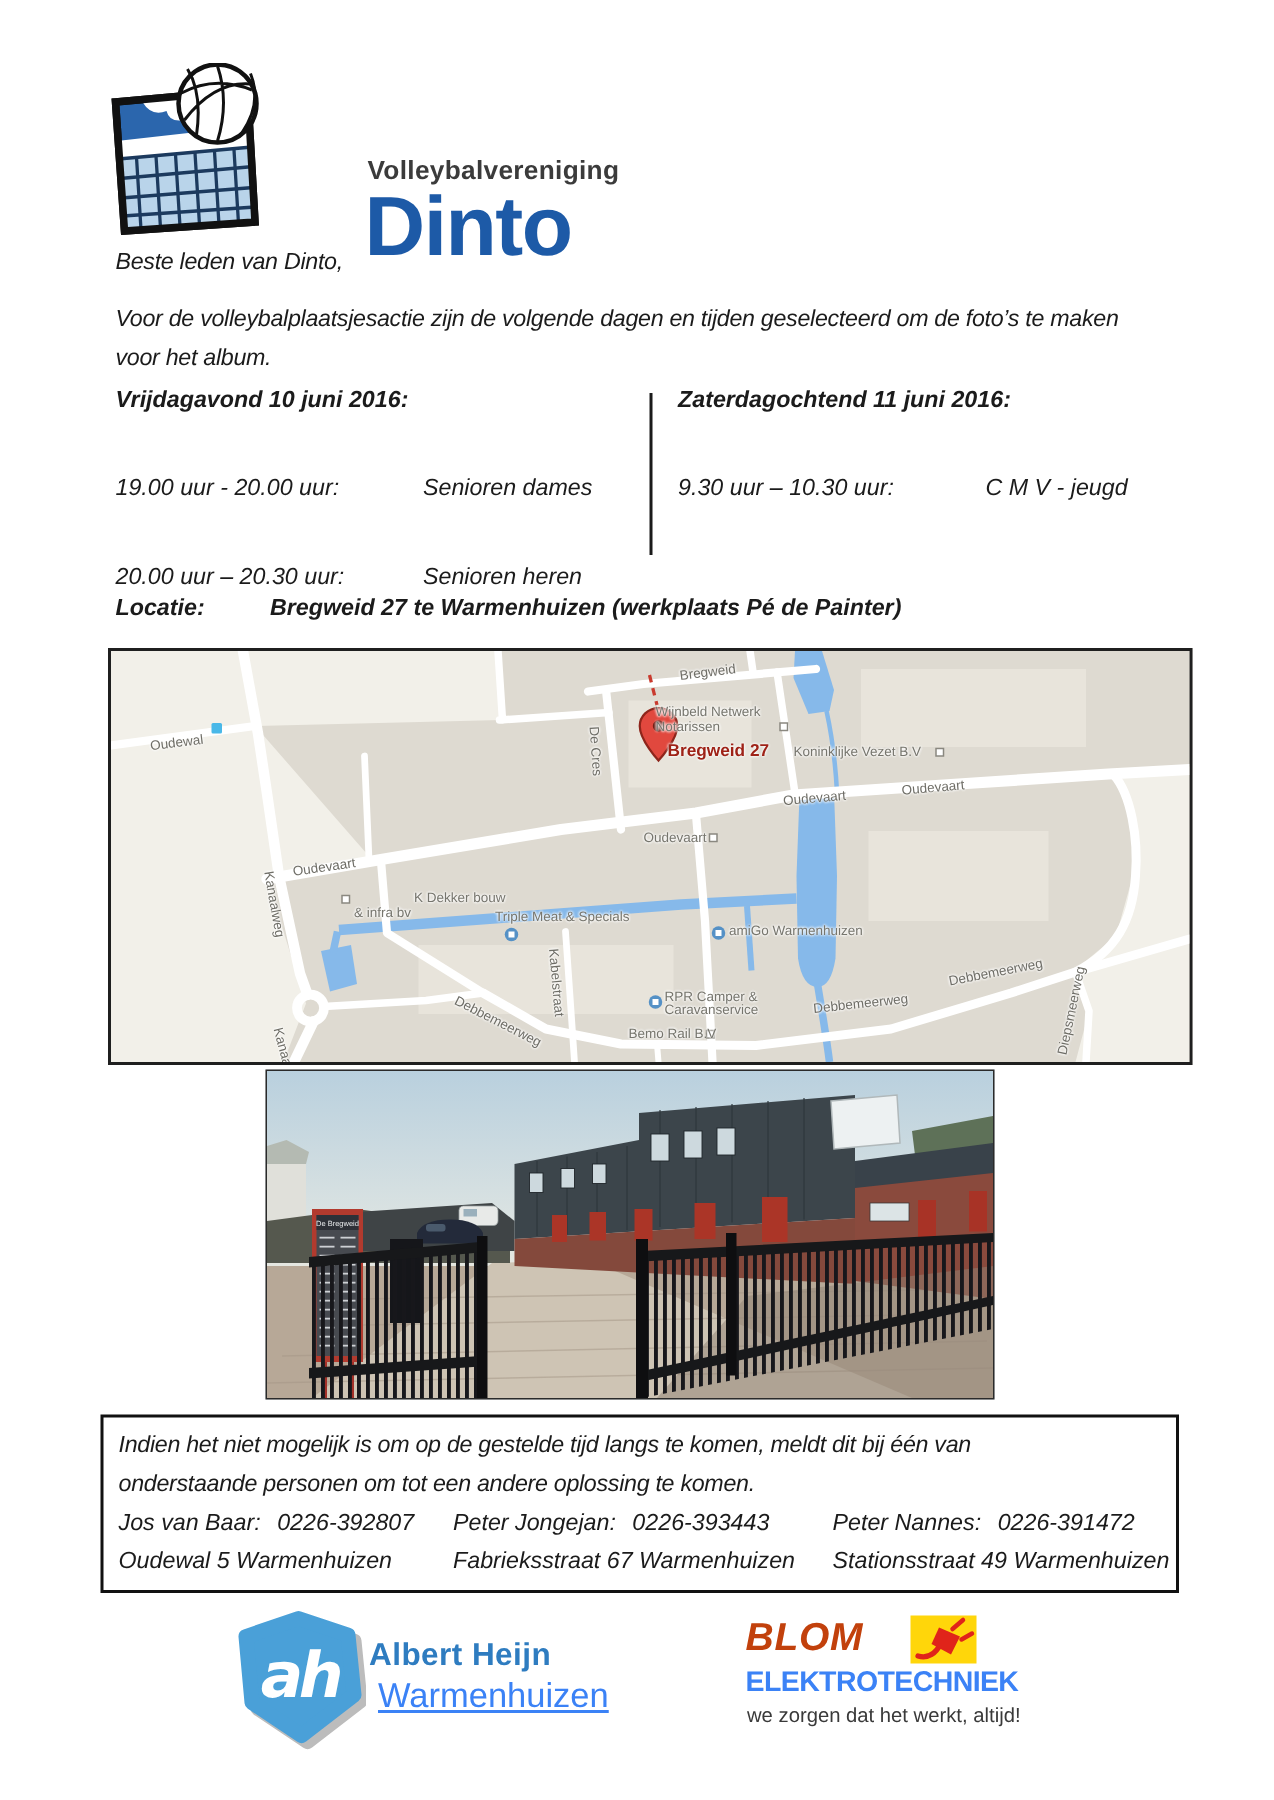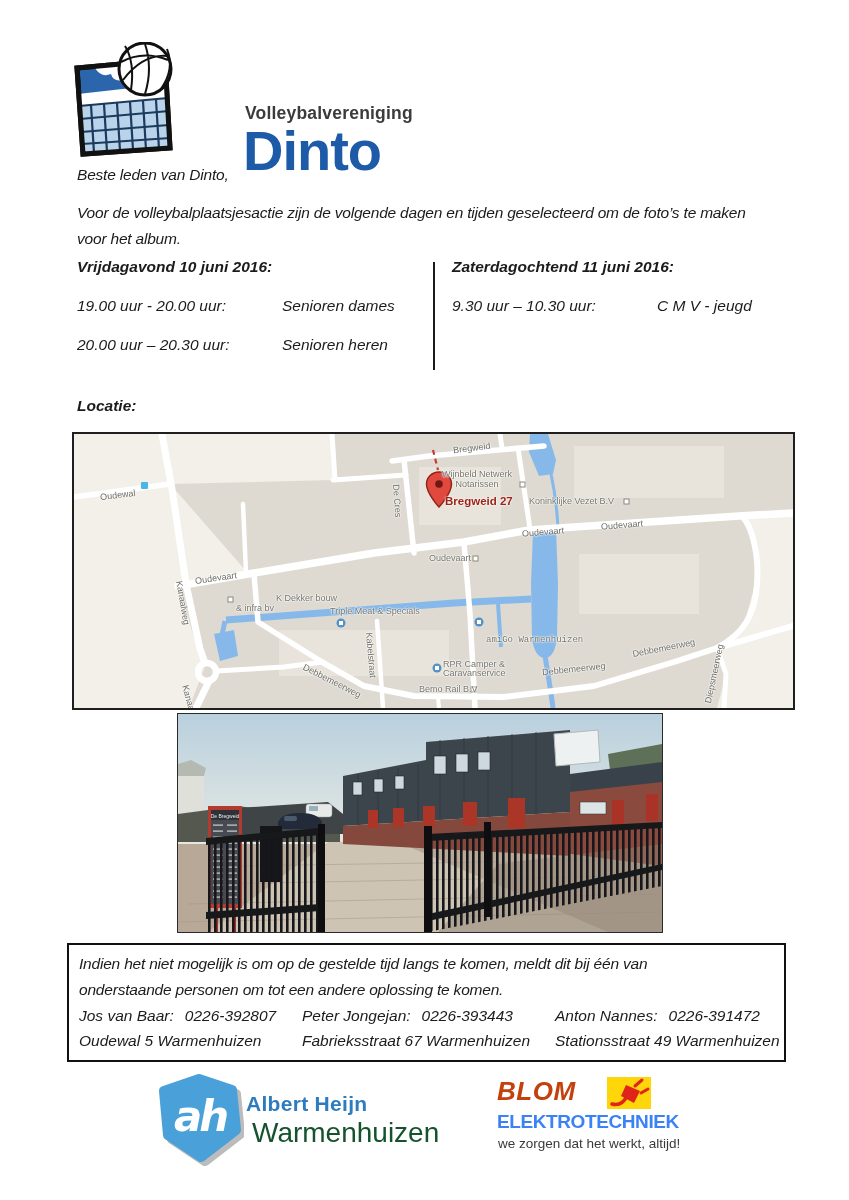--- a/index.html
+++ b/index.html
@@ -15,53 +15,53 @@
 
   
   .greeting{left:77px;top:166px;font-size:15.5px;}
   .intro{left:77px;top:200px;width:690px;font-size:15.5px;line-height:26px;}
 
   
   .sched-col{top:258px;font-size:15.5px;}
   .sched-left{left:77px;width:350px;}
   .sched-right{left:452px;width:340px;}
   .sched-title{font-weight:bold;font-style:italic;font-size:15.5px;}
-  .sched-row{display:flex;margin-top:21px;font-style:italic;}
+  .sched-row{display:flex;margin-top:41px;font-style:italic;}
   .sched-row .t{flex:0 0 205px;}
   .sched-div{left:433px;top:262px;width:2px;height:108px;background:#1a1a1a;}
 
   
   .loc-label{left:77px;top:397px;font-size:15.5px;font-weight:bold;font-style:italic;}
   .loc-value{left:180px;top:397px;font-size:15.5px;font-weight:bold;font-style:italic;}
 
   
   .map{left:72px;top:432px;width:719px;height:274px;border:2px solid #1f1f1f;overflow:hidden;background:#dedad1;}
   .map svg{position:absolute;left:0;top:0;}
   .ml{position:absolute;font-size:9px;color:#6e6d66;white-space:nowrap;
       text-shadow:0 0 2px #fff,0 0 2px #fff,0 0 2px #fff;font-family:"Liberation Sans",sans-serif;}
   .mp{color:#76756d;}
-  .mr{text-align:center;}
+  .mr{text-align:left;}
   .mk-label{position:absolute;left:371px;top:61px;font-size:11.5px;font-weight:bold;color:#9e2217;
             text-shadow:0 0 2px #fff,0 0 2px #fff;white-space:nowrap;}
 
   
   .photo{left:177px;top:713px;width:484px;height:218px;border:1px solid #2a2a2a;overflow:hidden;background:#cfd8da;}
 
   
   .notice{left:67px;top:943px;width:719px;height:119px;border:2px solid #111;box-sizing:border-box;}
   .notice-text{position:absolute;left:10px;top:6px;width:600px;font-size:15.5px;line-height:26px;}
   .contact{position:absolute;font-size:15.5px;font-style:italic;white-space:nowrap;}
   .contact .phone{margin-left:11px;}
   .contact .addr{margin-top:7px;}
   .c1{left:10px;top:62px;font-style:italic;} .c2{left:233px;top:62px;} .c3{left:486px;top:62px;}
 
   
   .ah{left:156px;top:1071px;width:300px;height:100px;}
   .ah-name{left:90px;top:21px;font-size:21px;font-weight:bold;color:#2e7cc0;letter-spacing:0.3px;position:absolute;}
-  .ah-city{left:96px;top:46px;font-size:28px;color:#14532d;position:absolute;}
+  .ah-city{left:96px;top:46px;font-size:23px;color:#3b82f6;position:absolute;text-decoration:underline;}
   .blom{left:497px;top:1076px;width:260px;height:90px;}
   .blom-name{position:absolute;left:0;top:0;font-size:26px;font-weight:bold;font-style:italic;color:#c2410c;letter-spacing:0.5px;}
   .blom-sub{position:absolute;left:0;top:35px;font-size:19px;font-weight:bold;color:#3b82f6;letter-spacing:-0.4px;}
   .blom-tag{position:absolute;left:1px;top:60px;font-size:13.5px;color:#3a3a3a;}
   .blom-badge{position:absolute;left:110px;top:1px;width:44px;height:32px;background:#ffd60a;}
 </style>
 </head>
 <body>
 
 <div class="page">
@@ -108,20 +108,21 @@
   <div class="abs sched-div"></div>
   <div class="abs sched-col sched-right">
     <div class="sched-title">Zaterdagochtend 11 juni 2016:</div>
     <div class="sched-row">
       <span class="t">9.30 uur – 10.30 uur:</span>
       <span>C M V  - jeugd</span>
     </div>
   </div>
 
   <div class="abs loc-label">Locatie:</div>
+  <div class="abs loc-value">Bregweid 27 te Warmenhuizen  (werkplaats Pé de Painter)</div>
 
   <div class="abs map">
     <svg width="719" height="274" viewBox="0 0 719 274">
       <rect x="0" y="0" width="719" height="274" fill="#dedad1"></rect>
 
       <g fill="#f2f0e9">
         <polygon points="0,0 256,0 260,46 97,50 0,63"></polygon>
         <polygon points="0,63 97,51 173,138 104,152 130,235 115,274 0,274"></polygon>
         <polygon points="672,80 719,77 719,274 643,274 652,240 641,214 670,190 684,140"></polygon>
       </g>
@@ -205,21 +206,21 @@
     <span class="ml" style="left:300px;top:198px;transform:rotate(85deg);transform-origin:0 0;">Kabelstraat</span>
     <span class="ml" style="left:629px;top:268px;transform:rotate(-78deg);transform-origin:0 0;">Diepsmeerweg</span>
 
     <span class="ml mp mr" style="left:363px;top:35px;width:80px;">Wijnbeld Netwerk</span>
     <span class="ml mp mr" style="left:363px;top:45px;width:80px;">Notarissen</span>
     <span class="ml mp" style="left:455px;top:62px;">Koninklijke Vezet B.V</span>
     <span class="ml mp" style="left:355px;top:119px;">Oudevaart</span>
     <span class="ml mp" style="left:162px;top:159px;margin-left:40px;">K Dekker bouw</span>
     <span class="ml mp" style="left:162px;top:169px;">&amp; infra bv</span>
     <span class="ml mp" style="left:256px;top:172px;">Triple Meat &amp; Specials</span>
-    <span class="ml mp" style="left:412px;top:201px;font-family:Liberation Mono, monospace;">amiGo Warmenhuizen</span>
+    <span class="ml mp" style="left:412px;top:181px;">amiGo Warmenhuizen</span>
     <span class="ml mp mr" style="left:369px;top:225px;width:48px;">RPR Camper &amp;</span>
     <span class="ml mp mr" style="left:369px;top:234px;width:52px;">Caravanservice</span>
     <span class="ml mp" style="left:345px;top:250px;">Bemo Rail B.V</span>
     <span class="mk-label">Bregweid 27</span>
   </div>
 
   <div class="abs photo">
     <svg width="484" height="218" viewBox="0 0 484 218">
       <defs>
         <linearGradient id="sky" x1="0" y1="0" x2="0" y2="1">
@@ -331,21 +332,21 @@
     <div class="notice-text it">Indien het niet mogelijk is om op de gestelde tijd langs te komen, meldt dit bij één van onderstaande personen om tot een andere oplossing te komen.</div>
     <div class="contact c1">
       <div><span>Jos van Baar:</span><span class="phone">0226-392807</span></div>
       <div class="addr">Oudewal 5  Warmenhuizen</div>
     </div>
     <div class="contact c2">
       <div><span>Peter Jongejan:</span><span class="phone">0226-393443</span></div>
       <div class="addr">Fabrieksstraat 67  Warmenhuizen</div>
     </div>
     <div class="contact c3">
-      <div><span>Anton Nannes:</span><span class="phone">0226-391472</span></div>
+      <div><span>Peter Nannes:</span><span class="phone">0226-391472</span></div>
       <div class="addr">Stationsstraat 49  Warmenhuizen</div>
     </div>
   </div>
 
   <div class="abs ah">
     <svg width="88" height="98" viewBox="0 0 88 98">
       <polygon points="43,8 76,19 80,59 45,86 12,64 8,20" fill="#bcbcbc" stroke="#bcbcbc" stroke-width="10" stroke-linejoin="round" transform="translate(4,4)"></polygon>
       <polygon points="43,8 76,19 80,59 45,86 12,64 8,20" fill="#4aa0d8" stroke="#4aa0d8" stroke-width="10" stroke-linejoin="round"></polygon>
       <text x="44" y="60" font-size="42" font-weight="bold" font-style="italic" letter-spacing="-3" fill="#ffffff" text-anchor="middle" font-family="DejaVu Sans, sans-serif">ah</text>
     </svg>

